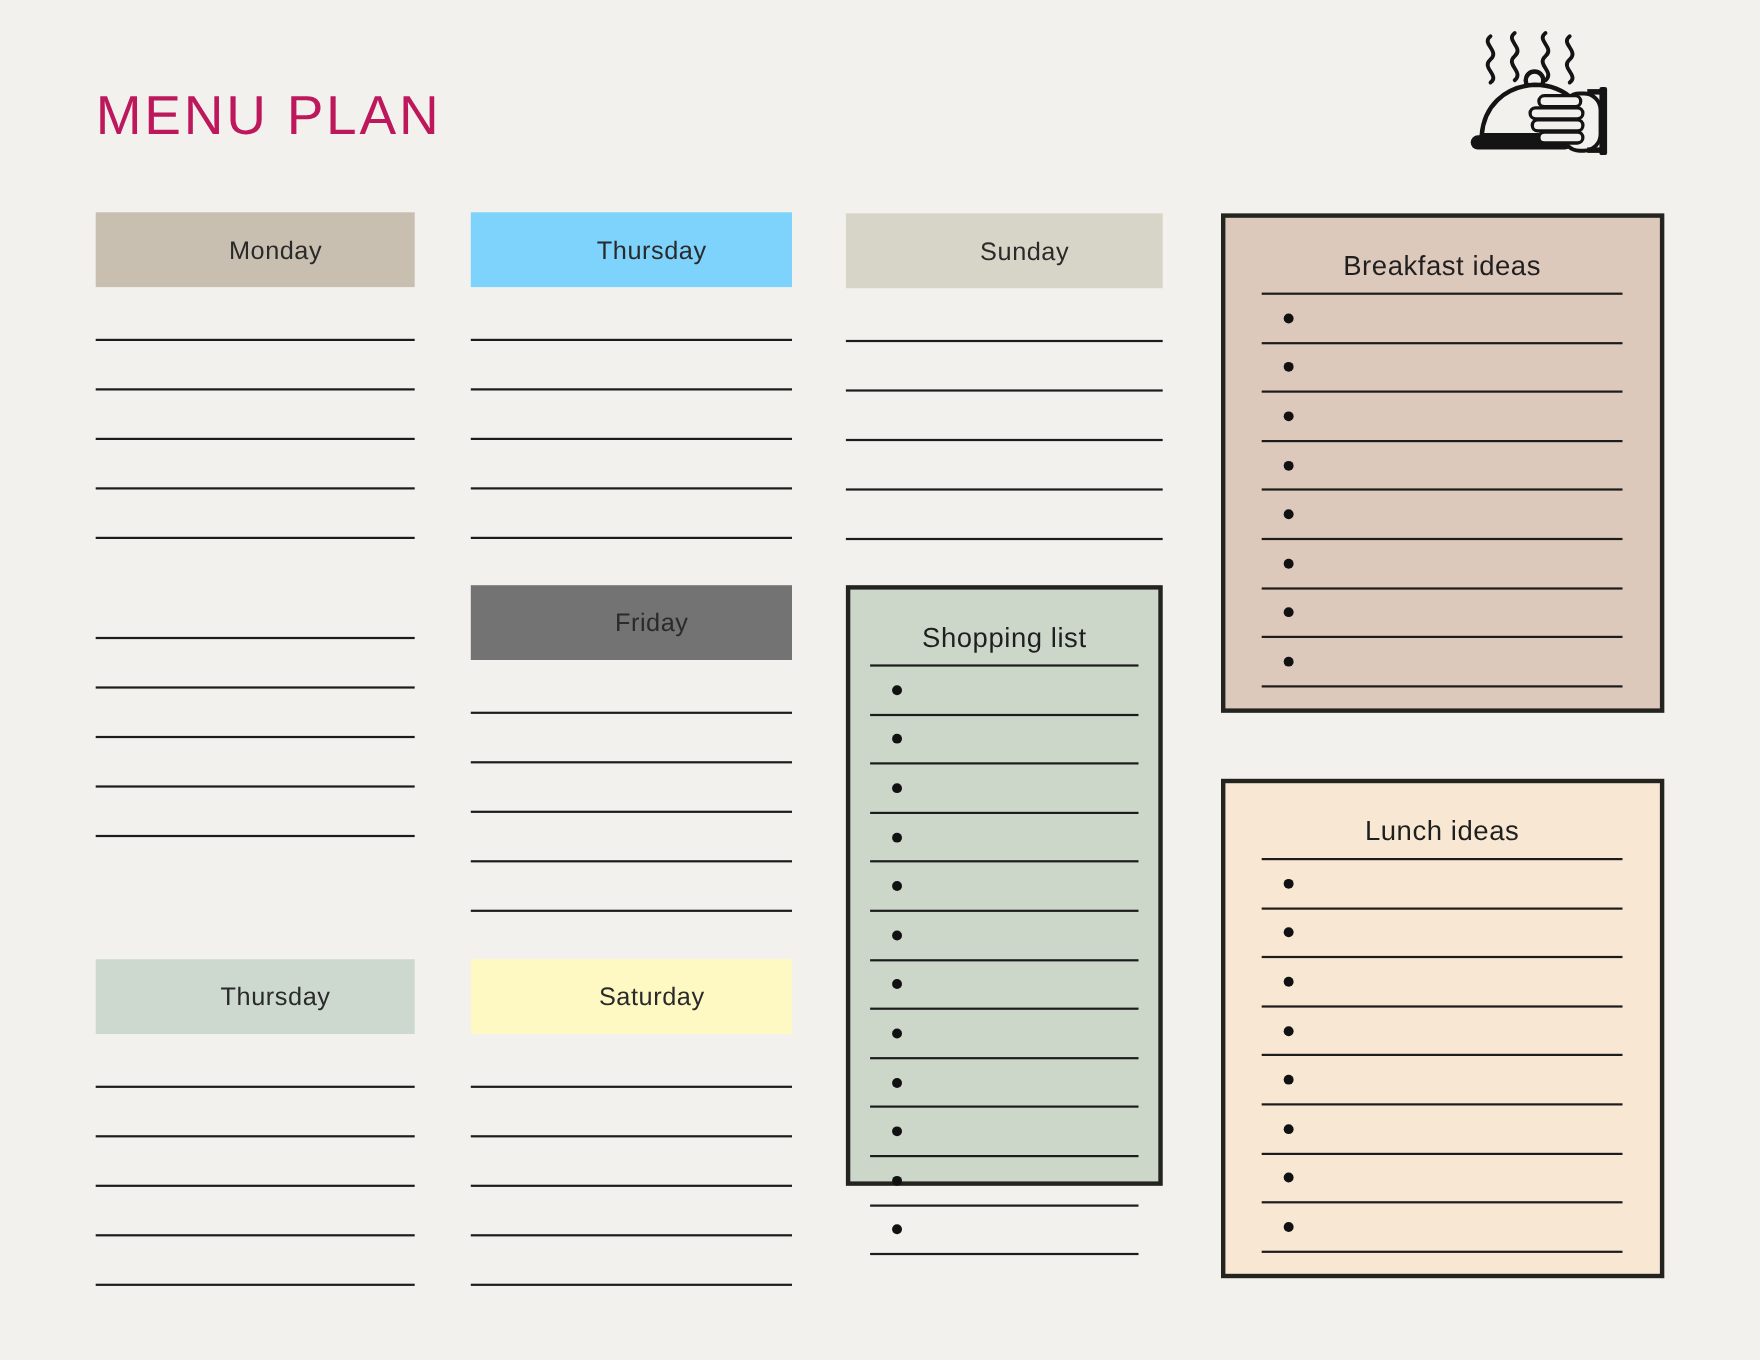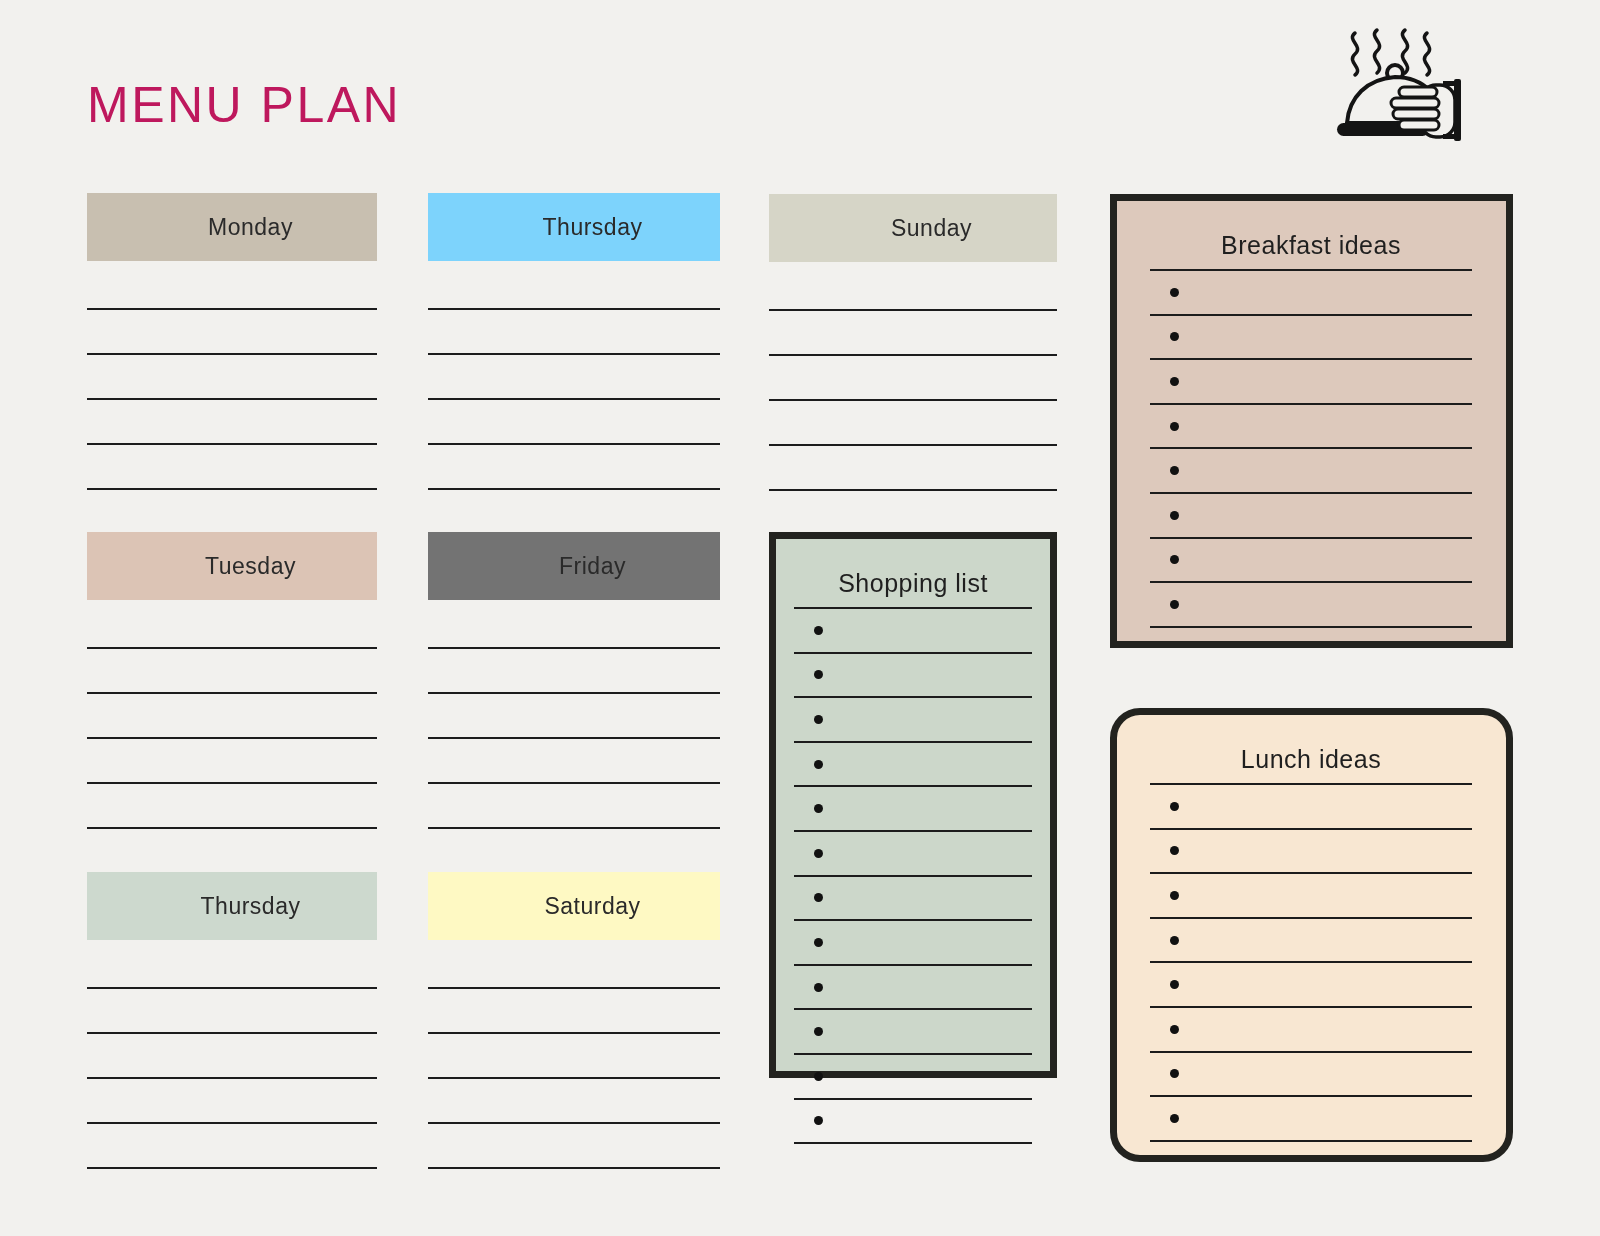--- a/index.html
+++ b/index.html
@@ -34,21 +34,21 @@
   .pos-c1r2 { left:87px;  top:532px; width:290px; }
   .pos-c1r3 { left:87px;  top:872px; width:290px; }
   .pos-c2r1 { left:428px; top:193px; width:292px; }
   .pos-c2r2 { left:428px; top:532px; width:292px; }
   .pos-c2r3 { left:428px; top:872px; width:292px; }
   .pos-c3r1 { left:769px; top:194px; width:288px; }
 
   
   .list-box {
     position:absolute; box-sizing:border-box;
-    border:7px solid #0369a1;
+    border:4px solid #0369a1;
   }
   .list-head {
     height:59px; border-bottom:2px solid #1c1c1c;
     display:flex; align-items:flex-end; justify-content:center;
     padding-bottom:9px;
     font-size:25px; font-weight:500; letter-spacing:0.5px; color:#1f1f1f;
   }
   .bullet-line {
     height:42.6px; border-bottom:2px solid #1c1c1c;
     display:flex; align-items:center;
@@ -56,21 +56,21 @@
   .bullet {
     width:9px; height:9px; border-radius:50%;
     background:#111; margin-left:20px; flex:0 0 auto;
   }
 
   .shopping-box  { left:769px;  top:532px; width:288px; height:546px; }
   .shopping-box .list-head,
   .shopping-box .bullet-line { margin:0 18px 0 18px; }
 
   .breakfast-box { left:1110px; top:194px; width:403px; height:454px; }
-  .lunch-box     { left:1110px; top:708px; width:403px; height:454px;border-radius:30px; }
+  .lunch-box     { left:1110px; top:708px; width:403px; height:454px; }
   .breakfast-box .list-head, .lunch-box .list-head,
   .breakfast-box .bullet-line, .lunch-box .bullet-line { margin:0 34px 0 33px; }
 </style>
 <title>MENU PLAN</title></head>
 <body style="background: rgb(242, 241, 238);">
 
 <h1 class="page-title">MENU PLAN</h1>
 
 <svg class="dish-icon" viewBox="0 0 130 118" fill="none" xmlns="http://www.w3.org/2000/svg">
 
@@ -103,21 +103,20 @@
   <div class="write-lines">
       <div class="write-line"></div>
       <div class="write-line"></div>
       <div class="write-line"></div>
       <div class="write-line"></div>
       <div class="write-line"></div>
     </div>
 </section>
 
 <section class="day-block pos-c1r2">
-  <div class="day-header" style="background: rgb(220, 196, 181);">Tuesday</div>
   <div class="write-lines">
       <div class="write-line"></div>
       <div class="write-line"></div>
       <div class="write-line"></div>
       <div class="write-line"></div>
       <div class="write-line"></div>
     </div>
 </section>
 
 <section class="day-block pos-c1r3">

